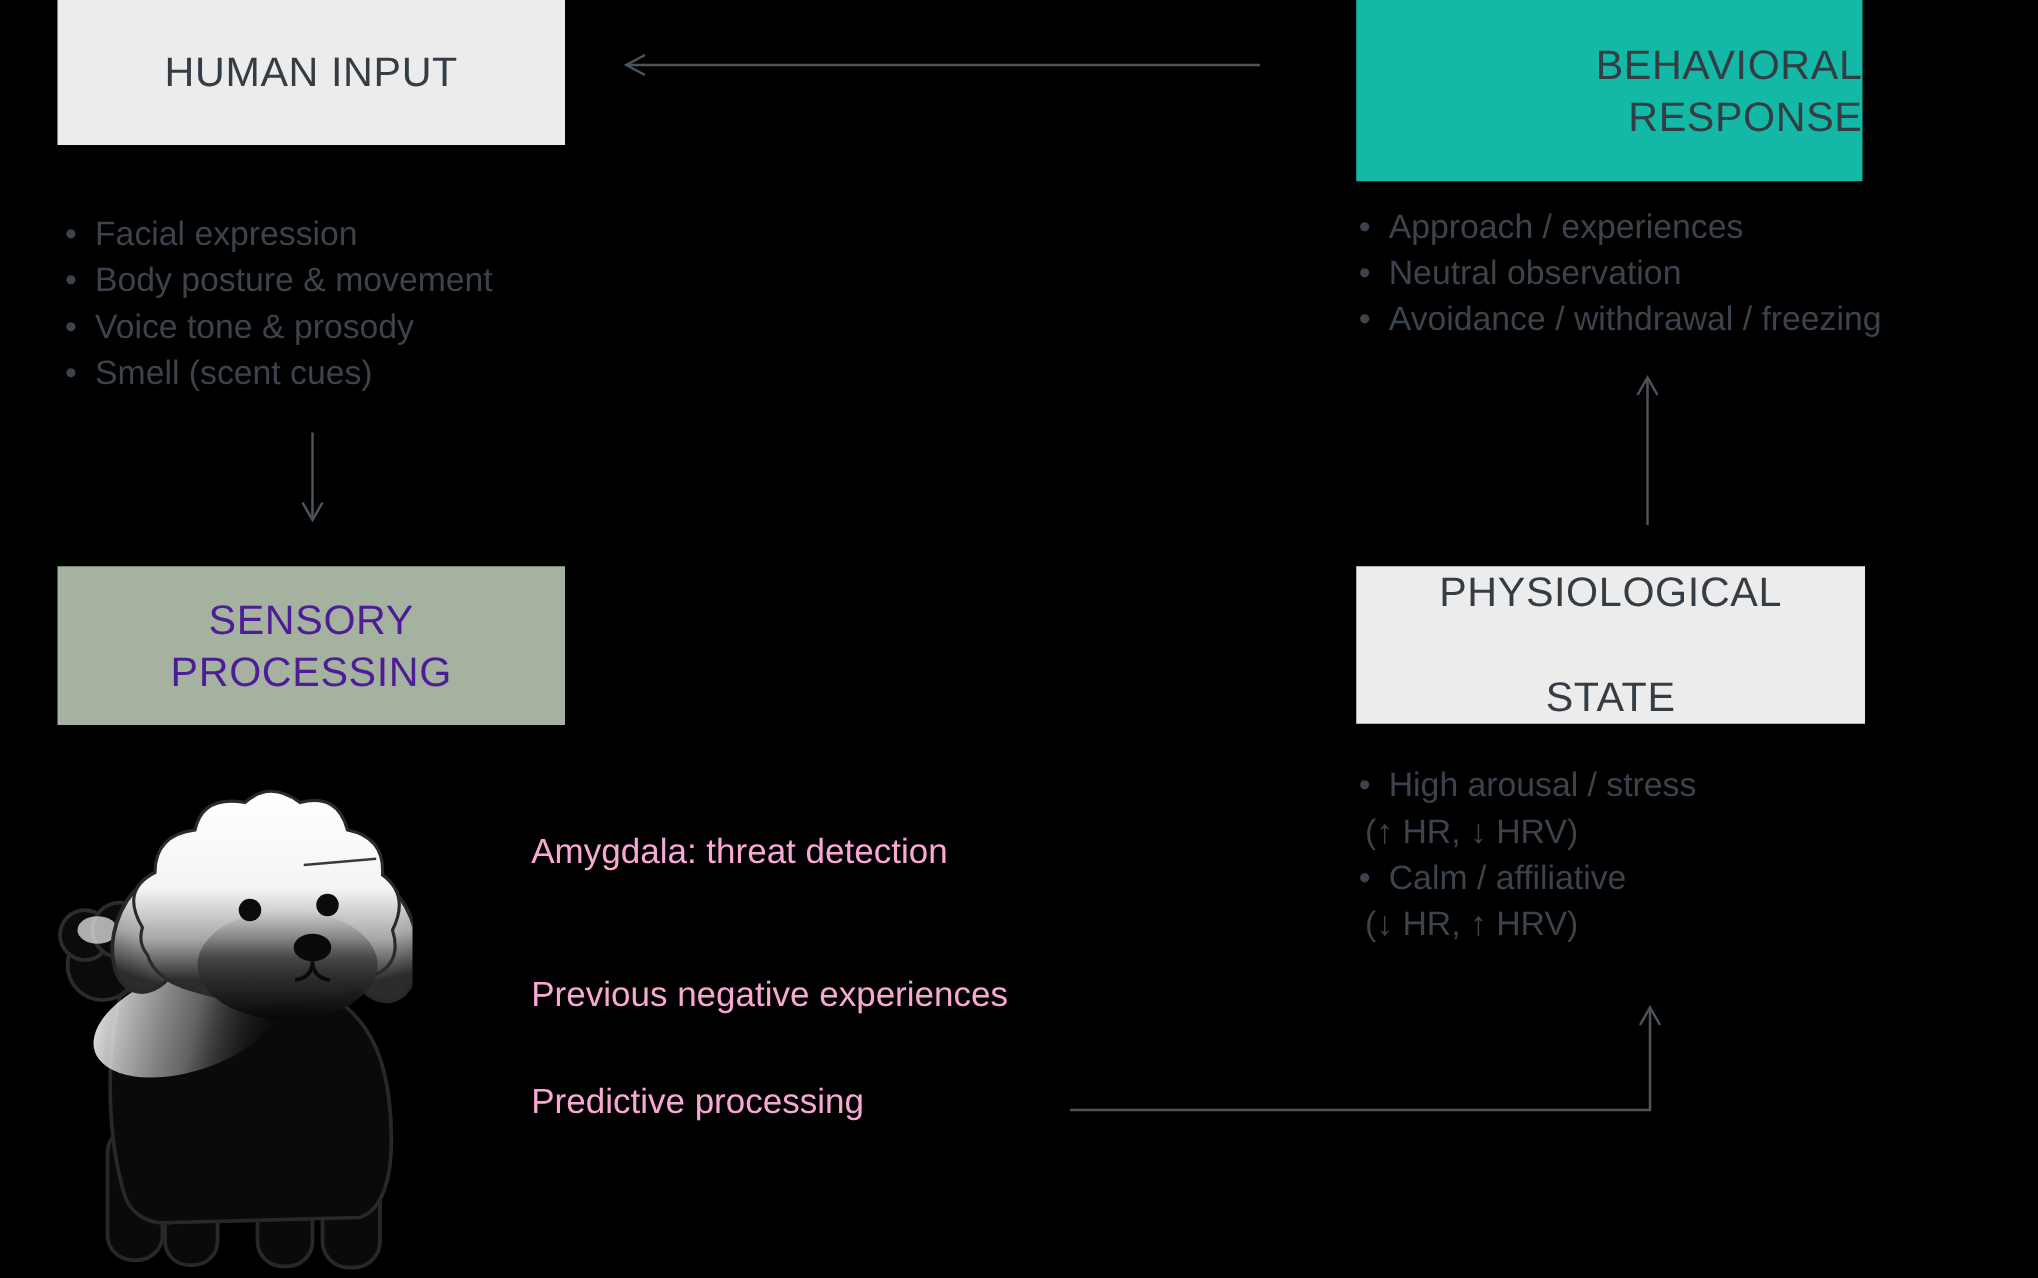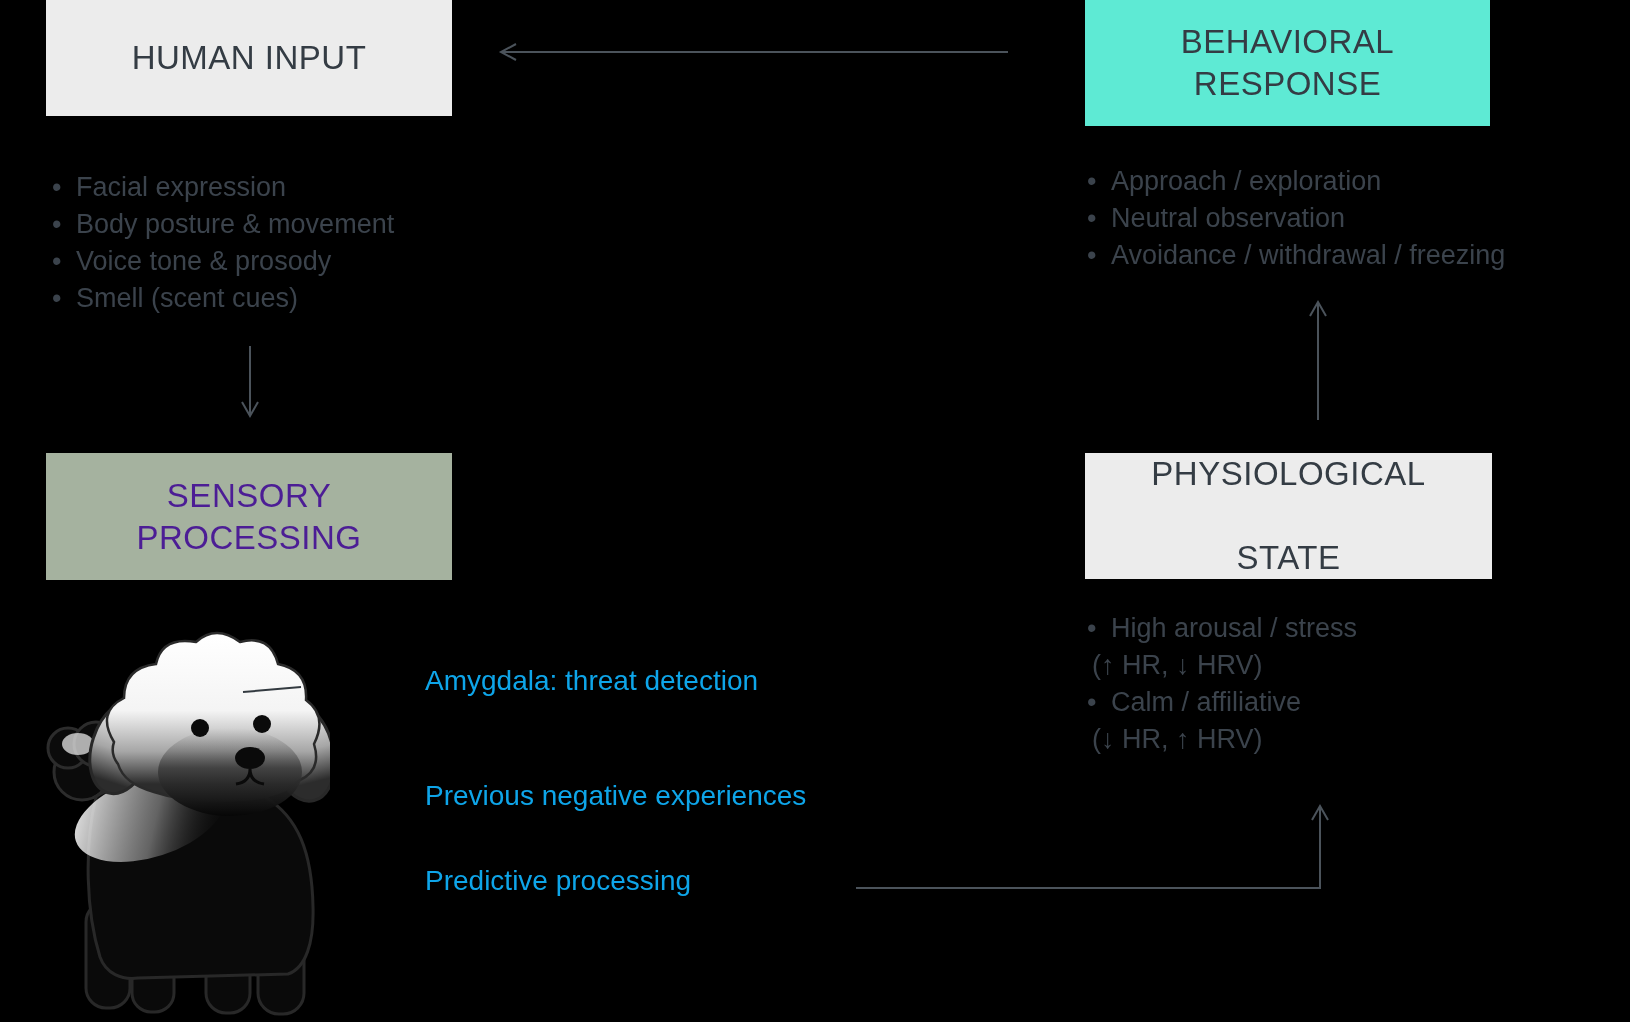--- a/index.html
+++ b/index.html
@@ -4,36 +4,36 @@
 <style>
   html,body{margin:0;padding:0;background:#000;}
   #canvas{position:relative;width:1630px;height:1022px;background:#000;overflow:hidden;
           font-family:"Liberation Sans",sans-serif;}
 
   
   .node{position:absolute;display:flex;flex-direction:column;align-items:center;
         justify-content:center;text-align:center;}
   .box-title{font-size:33px;line-height:42px;font-weight:500;color:#343C44;letter-spacing:.5px;}
   #human-box{left:46px;top:0;width:406px;height:116px;background:#ECECEC;}
-  #behavioral-box{left:1085px;top:0;width:405px;height:126px;background:#5eead4;}
+  #behavioral-box{left:1085px;top:0;width:405px;height:145px;background:#14b8a6;align-items:flex-end;}
   #sensory-box{left:46px;top:453px;width:406px;height:127px;background:#A5B29F;}
   #sensory-box .box-title{color:#4c1d95;}
   #physio-box{left:1085px;top:453px;width:407px;height:126px;background:#ECECEC;justify-content:space-between;}
 
   
   .list{position:absolute;color:#3B434C;font-size:27px;line-height:37px;font-weight:500;}
   #human-list{left:52px;top:169px;}
   #behavioral-list{left:1087px;top:163px;}
   #physio-list{left:1087px;top:610px;}
   .list-line{display:flex;align-items:baseline;white-space:nowrap;}
   .list-line .bullet{width:24px;flex:none;}
   .list-line.no-bullet{padding-left:5px;}
 
   
-  .float-label{position:absolute;color:#0ea5e9;font-size:28px;line-height:37px;
+  .float-label{position:absolute;color:#f9a8d4;font-size:28px;line-height:37px;
                font-weight:500;white-space:nowrap;}
   #amygdala-label{left:425px;top:662px;}
   #previous-label{left:425px;top:777px;}
   #predictive-label{left:425px;top:862px;}
 
   
   #arrow-overlay{position:absolute;left:0;top:0;width:1630px;height:1022px;pointer-events:none;}
   #dog-wrap{position:absolute;left:30px;top:612px;width:300px;height:405px;}
 </style>
 </head>
@@ -74,21 +74,21 @@
         <span class="line-text">Voice tone &amp; prosody</span>
       </div>
       <div class="list-line">
         <span class="bullet">•</span>
         <span class="line-text">Smell (scent cues)</span>
       </div>
     </div>
   <div class="list" id="behavioral-list">
       <div class="list-line">
         <span class="bullet">•</span>
-        <span class="line-text">Approach / exploration</span>
+        <span class="line-text">Approach / experiences</span>
       </div>
       <div class="list-line">
         <span class="bullet">•</span>
         <span class="line-text">Neutral observation</span>
       </div>
       <div class="list-line">
         <span class="bullet">•</span>
         <span class="line-text">Avoidance / withdrawal / freezing</span>
       </div>
     </div>

